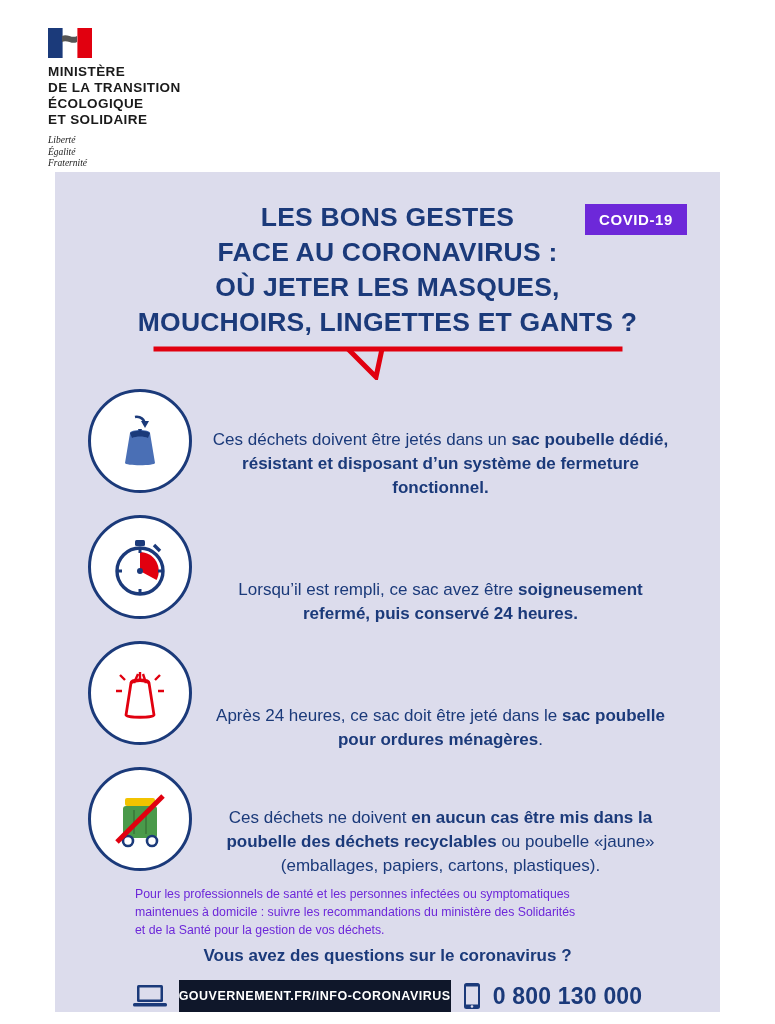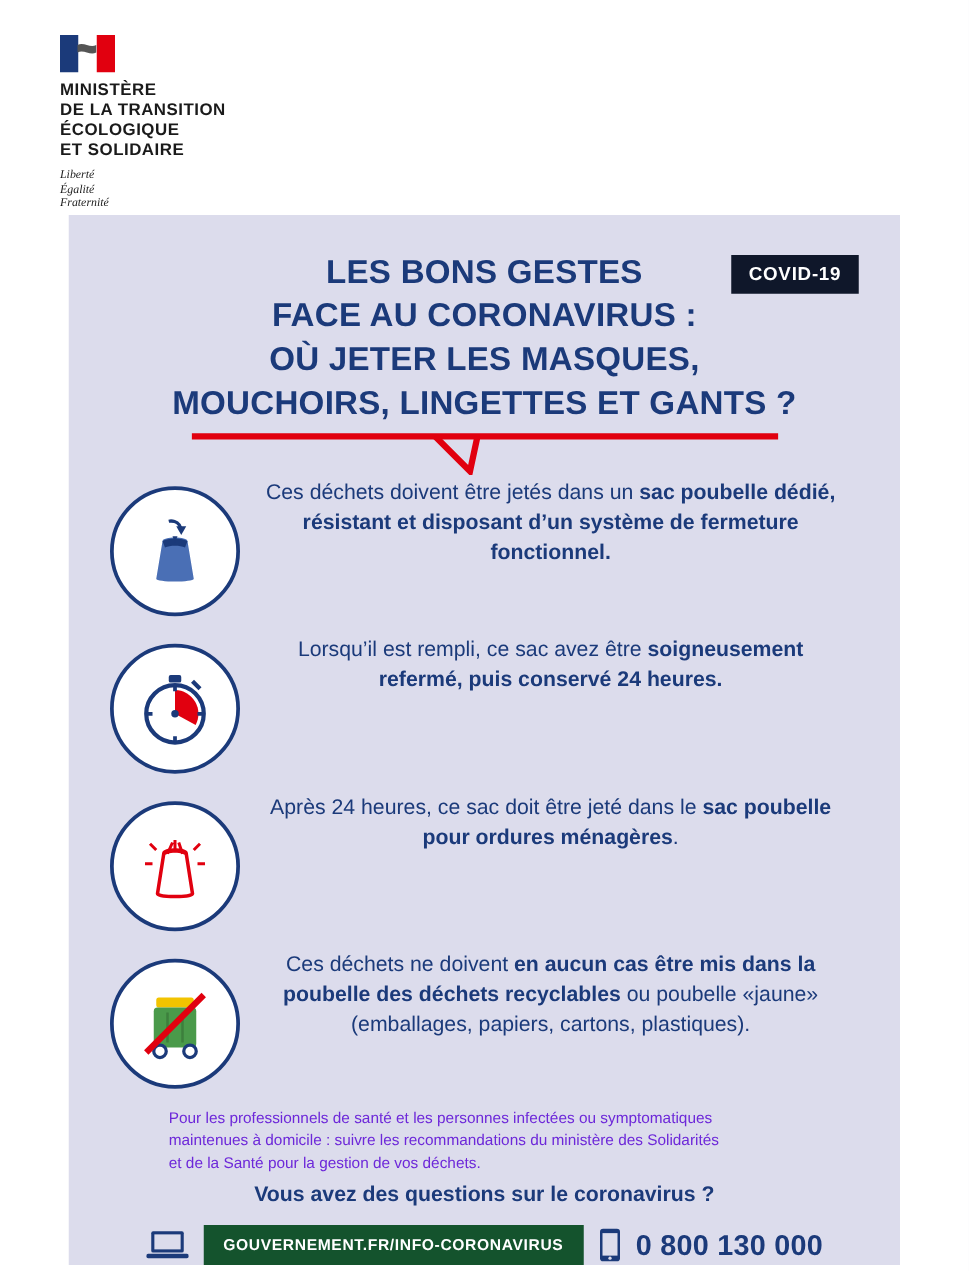--- a/index.html
+++ b/index.html
@@ -36,40 +36,40 @@
 
   
   .panel {
     position:absolute; left:55px; top:172px;
     width:665px; height:840px;
     background:#dcdcec;
   }
 
   .covid-badge {
     position:absolute; right:33px; top:32px;
-    background:#0f172a; color:#fff;
+    background:#6d28d9; color:#fff;
     font-weight:bold; font-size:15px; letter-spacing:0.6px;
     padding:7px 14px 7px 14px;
   }
 
   .title {
     margin:0; padding:28px 36px 0 36px;
     text-align:center;
     font-size:26.5px; font-weight:bold; line-height:1.32;
     color:#1b3a7a; letter-spacing:0.2px;
   }
   .title .line { display:block; white-space:nowrap; }
 
   
   .bubble-rule { position:relative; height:34px; margin-top:6px; }
   .bubble-rule svg { position:absolute; left:50%; transform:translateX(-50%); top:0; }
 
   
   .steps { padding:2px 26px 0 26px; }
-  .step { display:flex; align-items:flex-start; margin-bottom:8px; }
+  .step { display:flex; align-items:flex-end; margin-bottom:8px; }
   .step .icon-wrap {
     flex:0 0 118px; height:118px;
     display:flex; align-items:center; justify-content:center;
   }
   .circle {
     width:104px; height:104px; border-radius:50%;
     background:#fff; border:3px solid #1b3a7a;
     display:flex; align-items:center; justify-content:center;
   }
   .step .text {
@@ -89,23 +89,23 @@
   }
   .question {
     margin-top:7px; text-align:center;
     font-size:17px; font-weight:bold; color:#1b3a7a;
   }
   .contact {
     margin-top:14px;
     display:flex; align-items:center; justify-content:center; gap:12px;
   }
   .url-pill {
-    background:#14532d; color:#fff;
+    background:#0f172a; color:#fff;
     font-size:12.5px; font-weight:bold; letter-spacing:0.5px;
-    padding:9px 16px;
+    padding:9px 0;
   }
   .phone {
     font-size:23px; font-weight:bold; color:#1b3a7a; letter-spacing:0.2px;
   }
   .laptop, .mobile { display:block; }
 </style>
 </head>
 <body>
 
 <div class="page">

